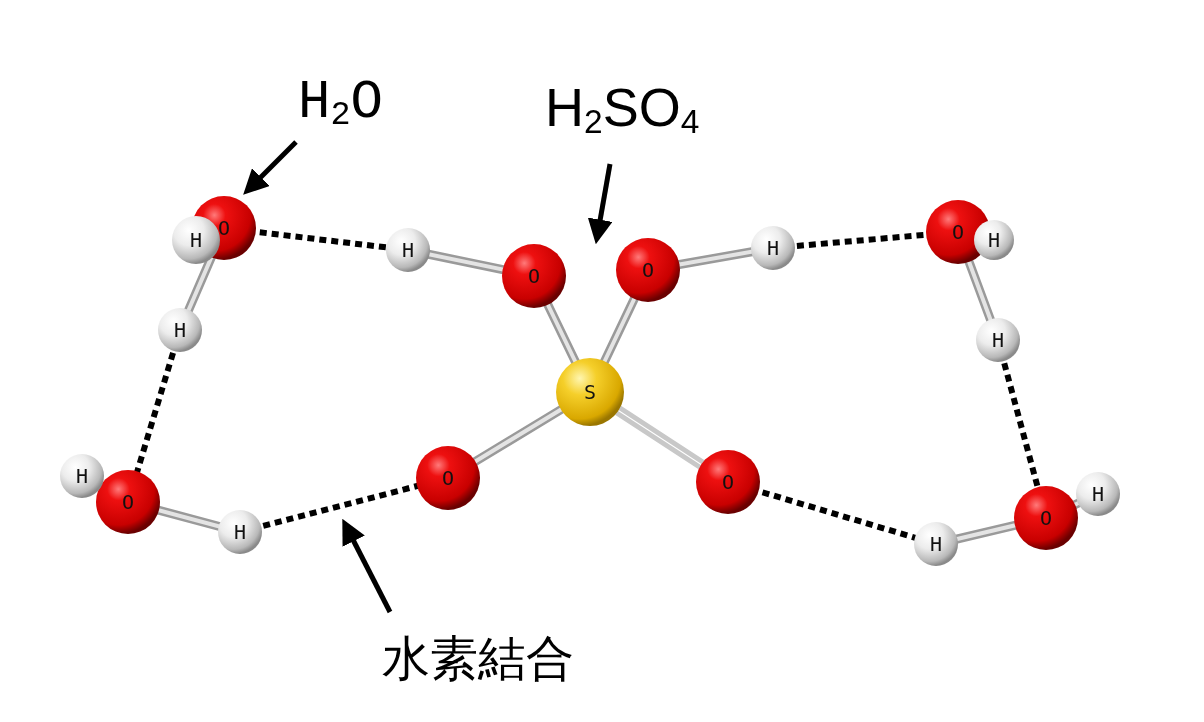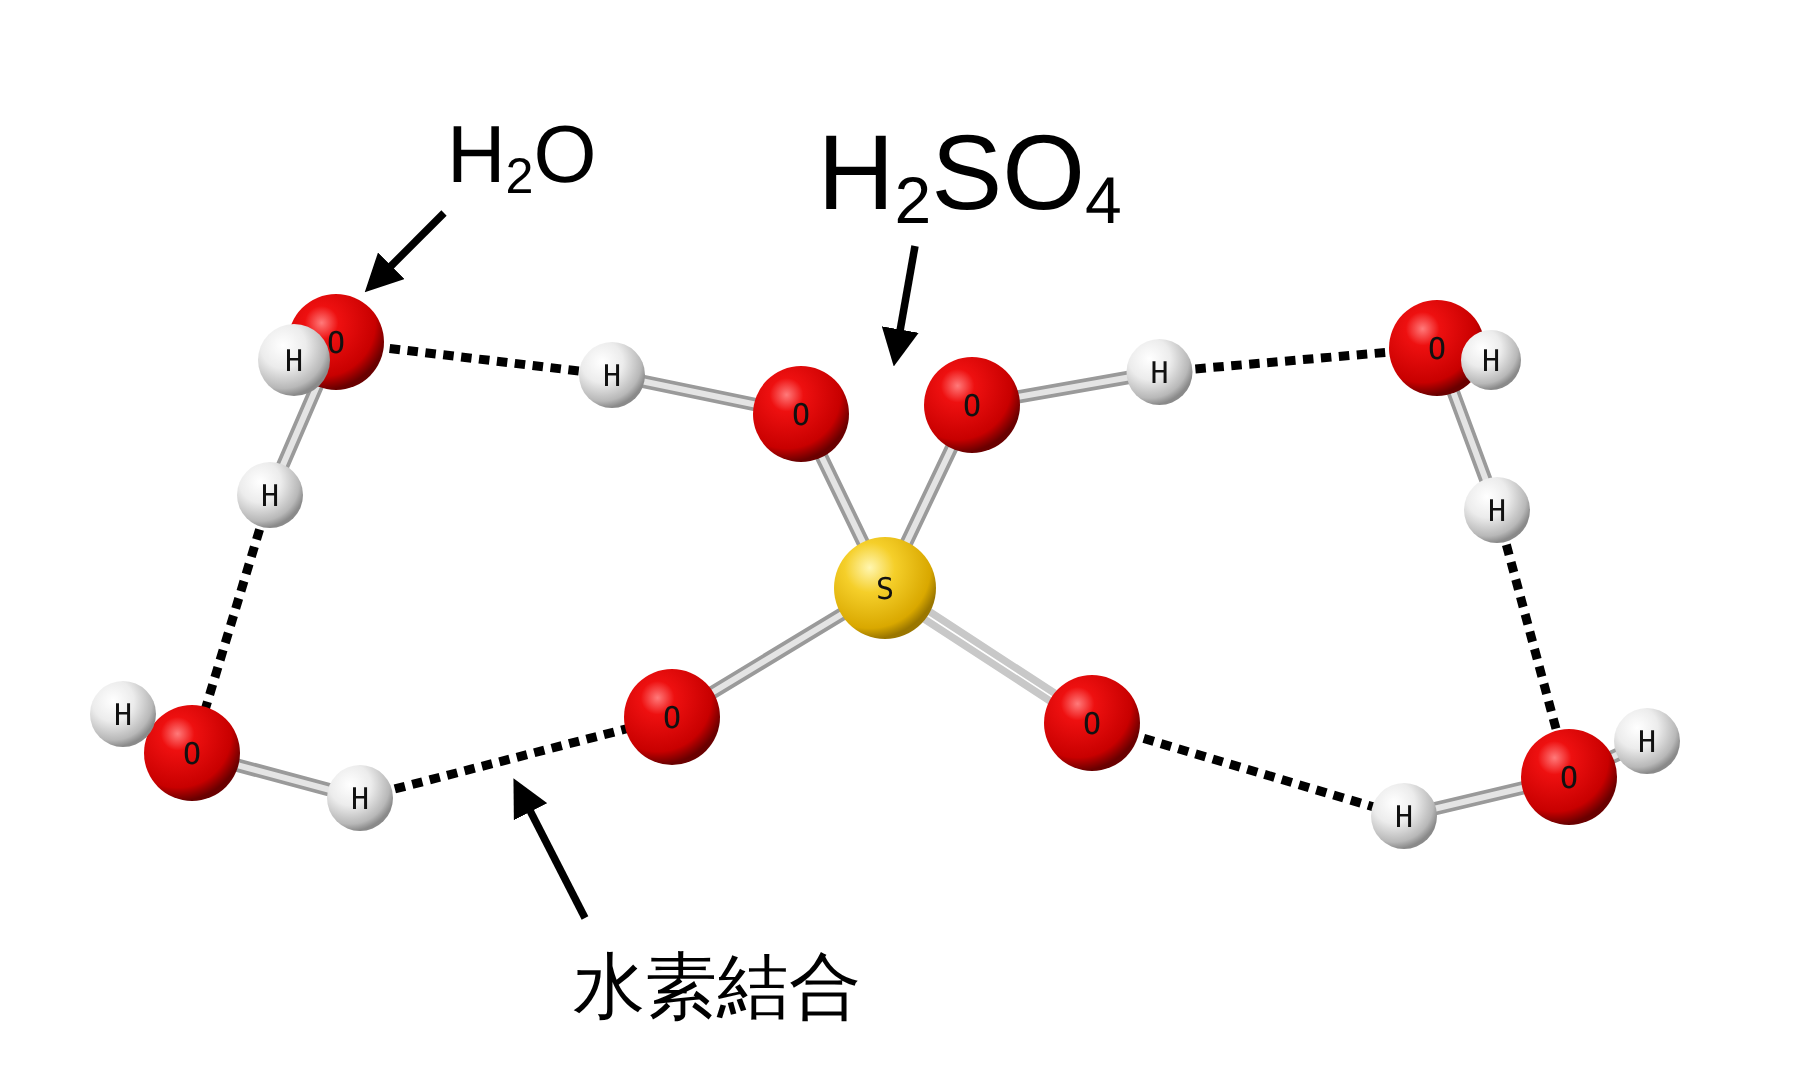--- a/index.html
+++ b/index.html
@@ -1,21 +1,21 @@
 <!DOCTYPE html>
 <html><head>
 <meta charset="utf-8">
 <style>
   html, body { margin: 0; padding: 0; background: #ffffff; }
   body { width: 1204px; height: 722px; overflow: hidden; position: relative; font-family: "Liberation Sans", "DejaVu Sans", sans-serif; }
   #canvas { position: absolute; left: 0; top: 0; width: 1204px; height: 722px; }
   .label { position: absolute; color: #000; font-family: "Liberation Sans", "DejaVu Sans", sans-serif; white-space: nowrap; line-height: 1; }
   .label sub { font-size: 0.62em; vertical-align: -0.22em; }
-  #lbl-h2o { left: 298px; top: 76px; font-size: 54px; }
-  #lbl-h2so4 { left: 545px; top: 80px; font-size: 71px; }
+  #lbl-h2o { left: 298px; top: 76px; font-size: 54px; font-family: Liberation Mono, monospace; }
+  #lbl-h2so4 { left: 545px; top: 80px; font-size: 54px; }
   #lbl-hbond { left: 382px; top: 634px; font-size: 48px; font-family: "DejaVu Sans", sans-serif; }
   svg text.atom { font-family: "DejaVu Sans Mono", "Liberation Mono", monospace; font-size: 20px; fill: #111; text-anchor: middle; dominant-baseline: central; }
 </style>
 </head>
 <body>
 
 <svg id="canvas" width="1204" height="722" viewBox="0 0 1204 722" xmlns="http://www.w3.org/2000/svg">
   <defs>
     <radialGradient id="gO" cx="35%" cy="30%" r="70%">
       <stop offset="0%" stop-color="#ff7a7a"></stop>

